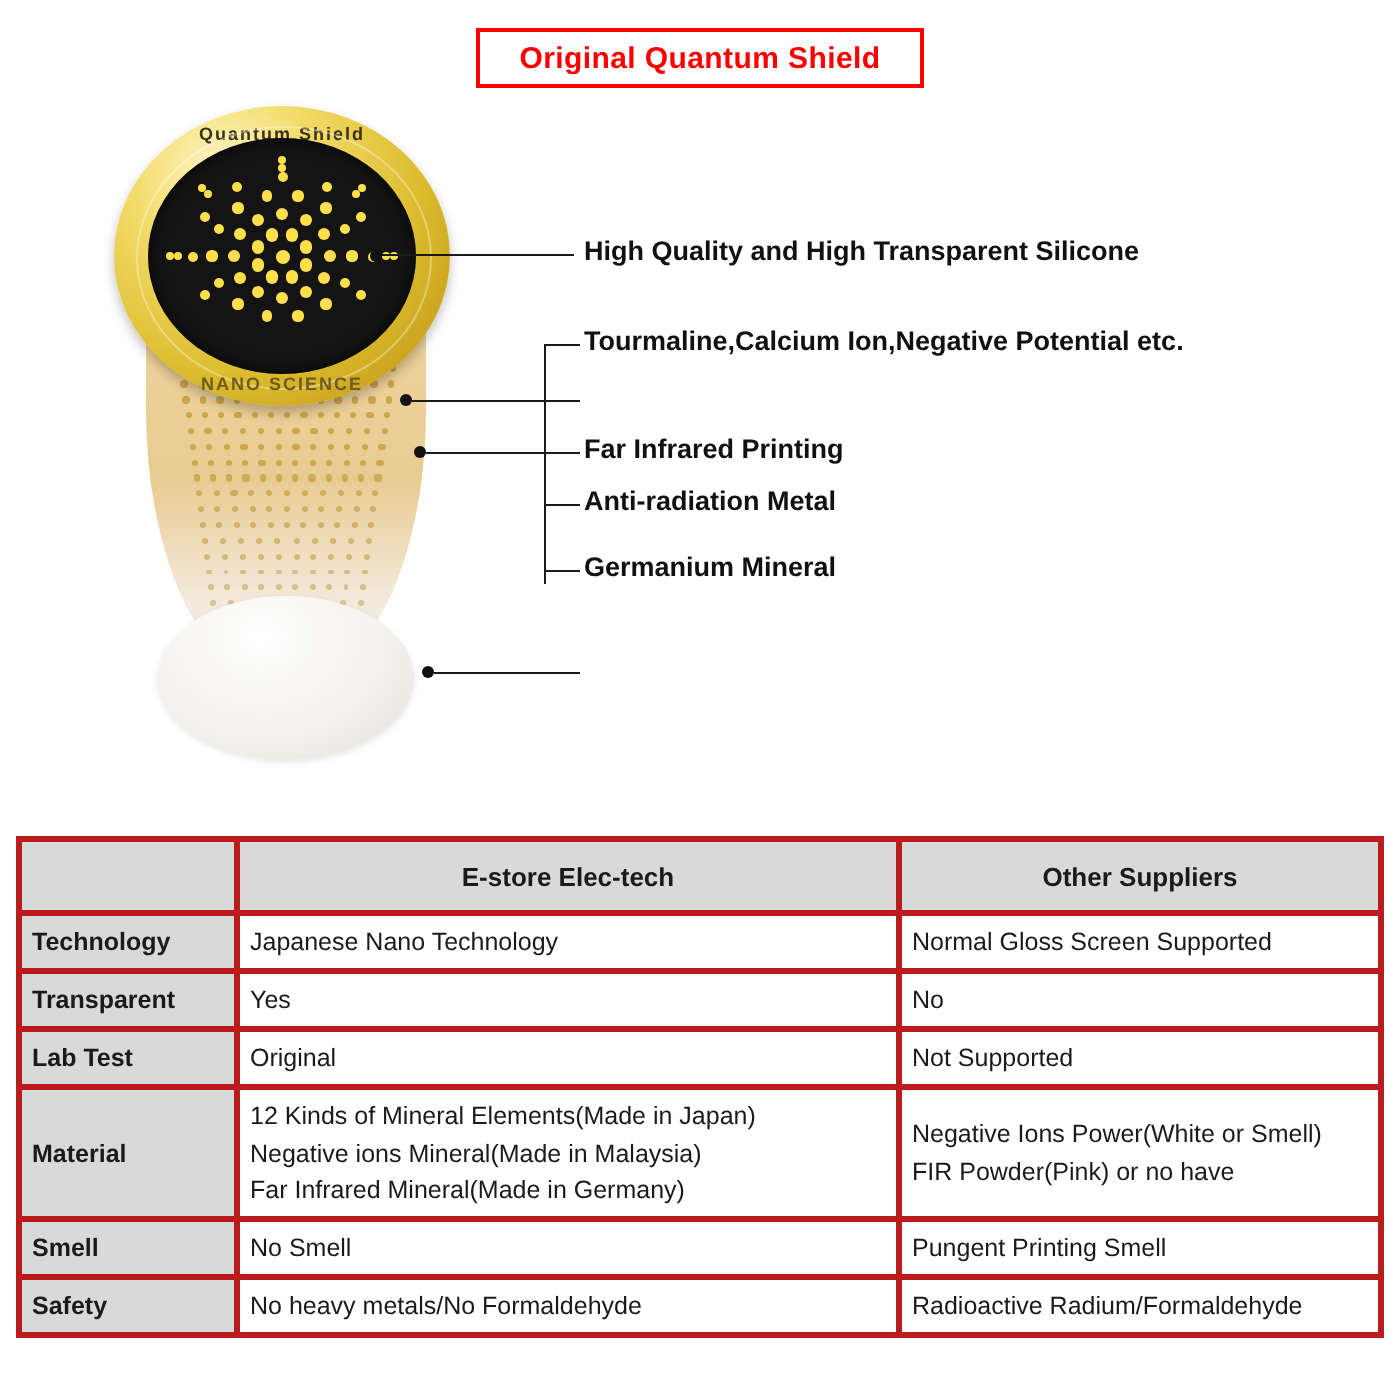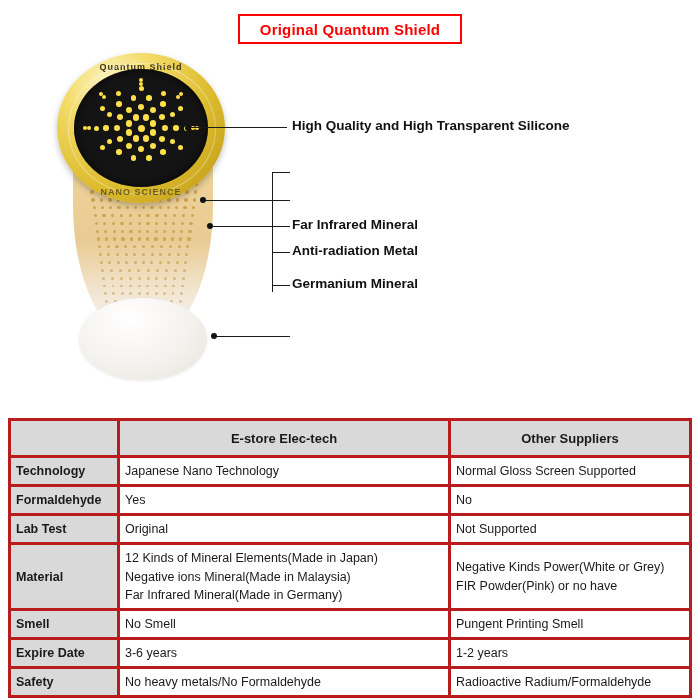--- a/index.html
+++ b/index.html
@@ -600,27 +600,28 @@
     <div class="brand-bottom">NANO SCIENCE</div>
   </div>
 
   <span class="bullet" style="left:185px; top:80px;"></span>
   <div class="leader leader-h" style="left:191px; top:82px; width:96px;"></div>
   <div class="callout-label" style="left:292px; top:73px;">High Quality and High Transparent Silicone</div>
 
   <div class="leader leader-v" style="left:272px; top:127px; height:120px;"></div>
 
   <div class="leader leader-h" style="left:272px; top:127px; width:18px;"></div>
+  <div class="callout-label" style="left:292px; top:118px;">Tourmaline,Calcium Ion,Negative Potential etc.</div>
 
   <span class="bullet" style="left:200px; top:152px;"></span>
   <div class="leader leader-h" style="left:206px; top:155px; width:84px;"></div>
 
   <span class="bullet" style="left:207px; top:178px;"></span>
   <div class="leader leader-h" style="left:213px; top:181px; width:77px;"></div>
-  <div class="callout-label" style="left:292px; top:172px;">Far Infrared Mineral</div>
+  <div class="callout-label" style="left:292px; top:172px;">Far Infrared Printing</div>
 
   <div class="leader leader-h" style="left:272px; top:207px; width:18px;"></div>
   <div class="callout-label" style="left:292px; top:198px;">Anti-radiation Metal</div>
 
   <div class="leader leader-h" style="left:272px; top:240px; width:18px;"></div>
   <div class="callout-label" style="left:292px; top:231px;">Germanium Mineral</div>
 
   <span class="bullet" style="left:211px; top:288px;"></span>
   <div class="leader leader-h" style="left:217px; top:291px; width:73px;"></div>
 
@@ -638,21 +639,21 @@
       <tr>
         <td class="rowhead">Technology</td>
         <td class="cell-lines">
           <div>Japanese Nano Technology</div>
         </td>
         <td class="cell-lines">
           <div>Normal Gloss Screen Supported</div>
         </td>
       </tr>
       <tr>
-        <td class="rowhead">Formaldehyde</td>
+        <td class="rowhead">Transparent</td>
         <td class="cell-lines">
           <div>Yes</div>
         </td>
         <td class="cell-lines">
           <div>No</div>
         </td>
       </tr>
       <tr>
         <td class="rowhead">Lab Test</td>
         <td class="cell-lines">
@@ -663,43 +664,34 @@
         </td>
       </tr>
       <tr>
         <td class="rowhead">Material</td>
         <td class="cell-lines">
           <div>12 Kinds of Mineral Elements(Made in Japan)</div>
           <div>Negative ions Mineral(Made in Malaysia)</div>
           <div>Far Infrared Mineral(Made in Germany)</div>
         </td>
         <td class="cell-lines">
-          <div>Negative Kinds Power(White or Grey)</div>
+          <div>Negative Ions Power(White or Smell)</div>
           <div>FIR Powder(Pink) or no have</div>
         </td>
       </tr>
       <tr>
         <td class="rowhead">Smell</td>
         <td class="cell-lines">
           <div>No Smell</div>
         </td>
         <td class="cell-lines">
           <div>Pungent Printing Smell</div>
         </td>
       </tr>
       <tr>
-        <td class="rowhead">Expire Date</td>
-        <td class="cell-lines">
-          <div>3-6 years</div>
-        </td>
-        <td class="cell-lines">
-          <div>1-2 years</div>
-        </td>
-      </tr>
-      <tr>
         <td class="rowhead">Safety</td>
         <td class="cell-lines">
           <div>No heavy metals/No Formaldehyde</div>
         </td>
         <td class="cell-lines">
           <div>Radioactive Radium/Formaldehyde</div>
         </td>
       </tr>
     </tbody>
 </table>

